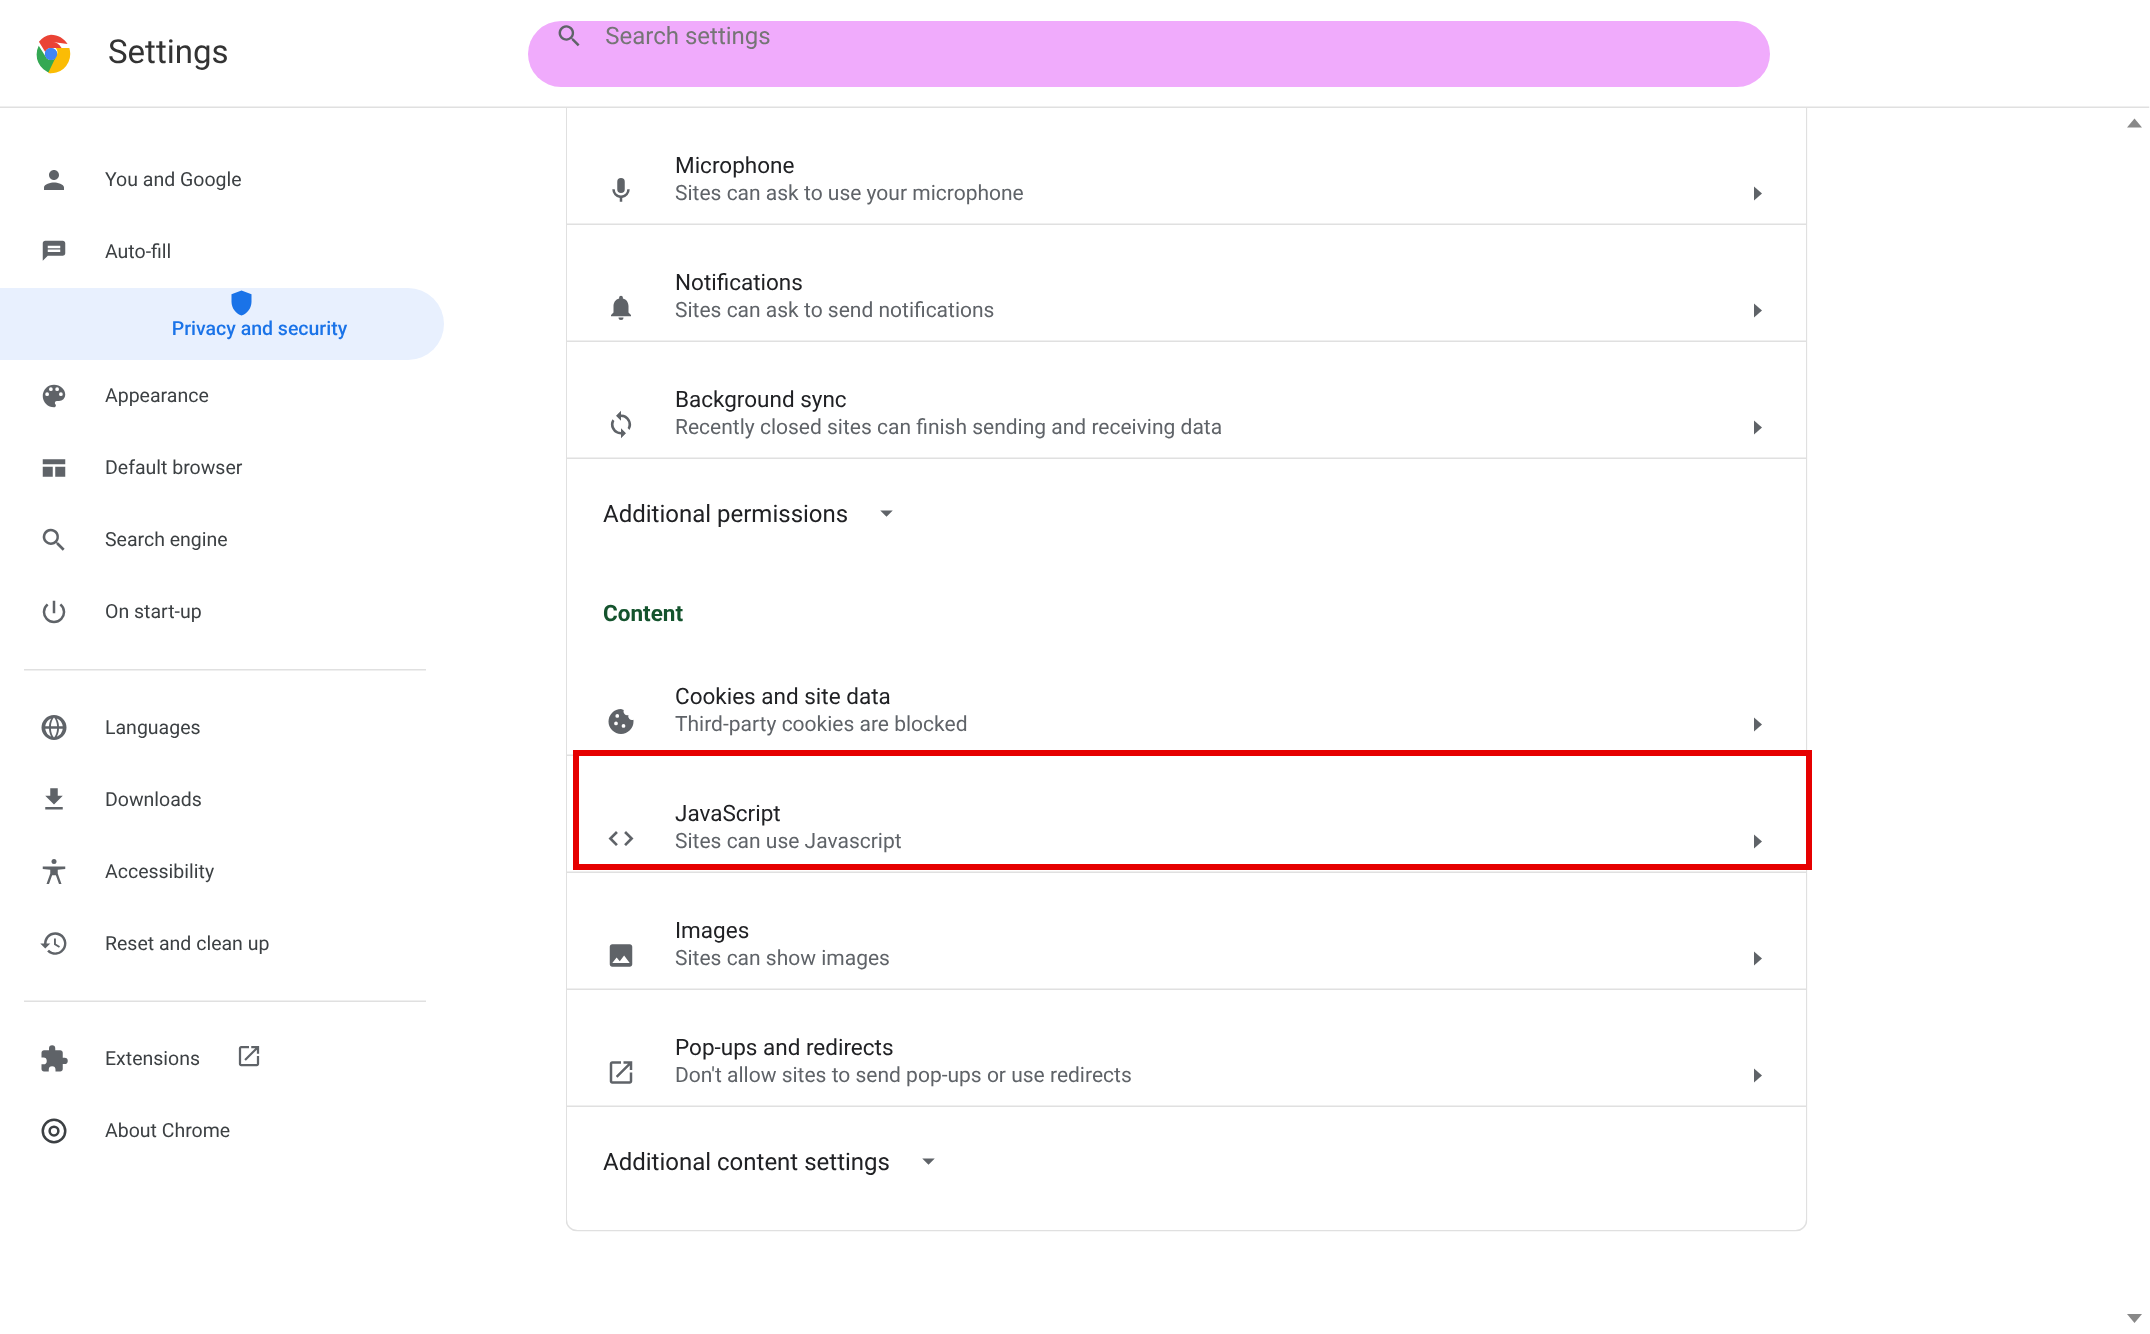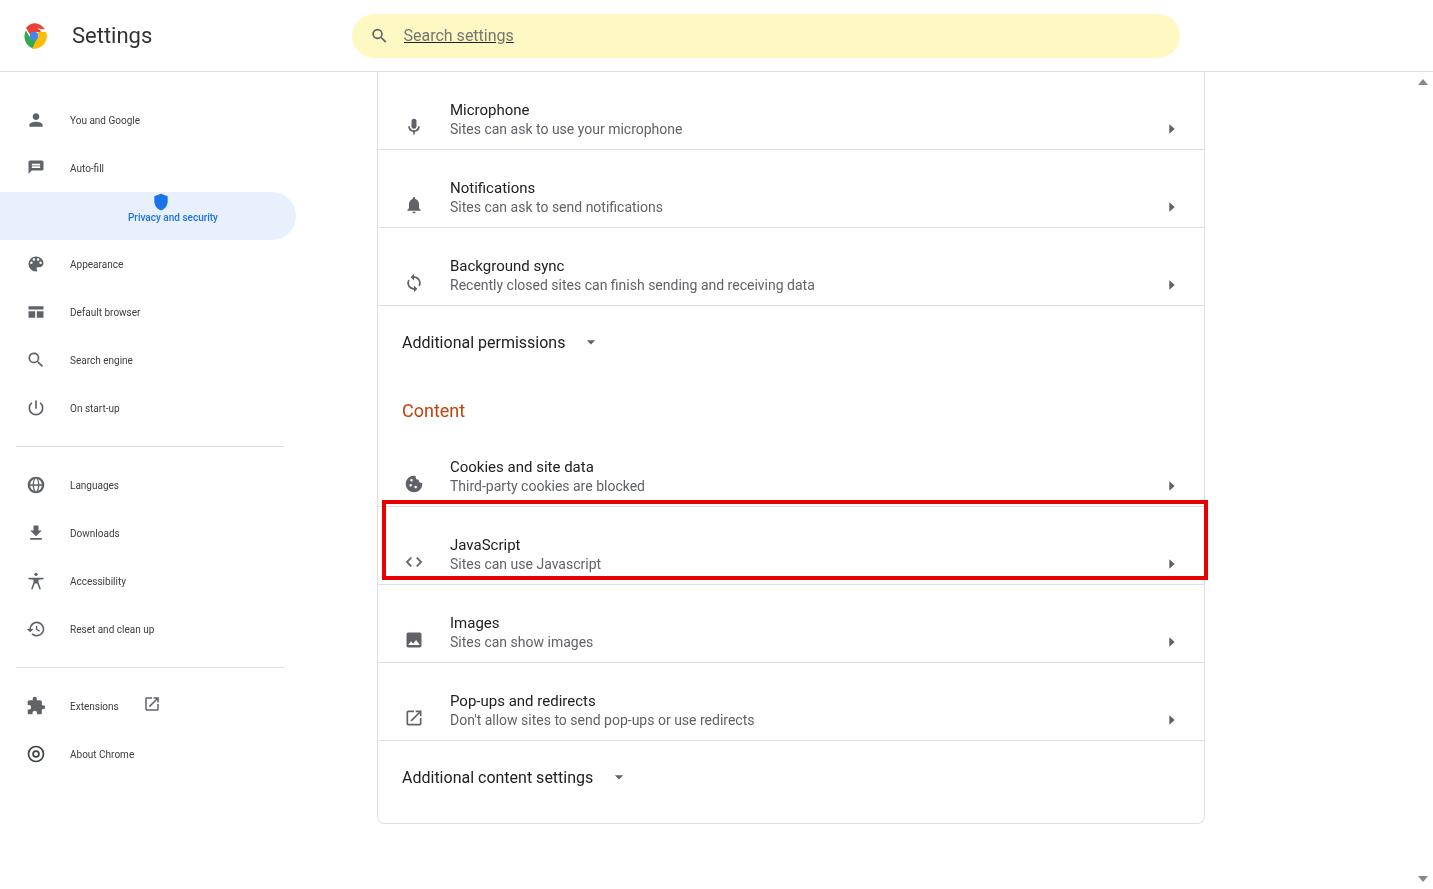--- a/index.html
+++ b/index.html
@@ -3,48 +3,48 @@
   <meta charset="utf-8">
   <style>
     * { margin:0; padding:0; box-sizing:border-box; font-family:'Segoe UI',Roboto,Arial,sans-serif; }
     body { width:1433px; height:889px; background:#fff; color:#202124; overflow:hidden; position:relative; }
 
     
     .header { height:72px; display:flex; align-items:center; padding:0 20px; border-bottom:1px solid #e0e0e0; }
     .header .logo { width:28px; height:28px; margin-right:24px; }
     .header .title { font-size:22px; color:#333;text-align:right; }
     .search-wrap { margin-left:200px; width:828px; }
-    .search-box { background:#fef9c3; border-radius:40px; height:44px; display:flex; align-items:center; padding:0 18px;text-decoration:underline; }
+    .search-box { background:#f0abfc; border-radius:40px; height:44px; display:flex; align-items:flex-start; padding:0 18px; }
     .search-box svg { fill:#5f6368; }
     .search-box input { border:none; background:transparent; outline:none; font-size:16px; color:#5f6368; margin-left:14px; width:100%; }
 
     
     .layout { display:flex; height:817px; }
     .sidebar { width:300px; padding-top:16px; }
     .side-group { padding:8px 0; }
     .side-divider { border-top:1px solid #e0e0e0; margin:6px 16px; }
     .side-item { height:48px; display:flex; align-items:center; padding-left:26px; border-radius:0 24px 24px 0; margin-right:4px; cursor:pointer; color:#3c4043; }
     .side-item.active { background:#e8f0fe; color:#1a73e8; font-weight:500;flex-direction:column; }
     .side-item .icon { width:20px; height:20px; display:flex; align-items:center; justify-content:center; fill:#5f6368; }
     .side-item.active .icon { fill:#1a73e8; }
-    .side-item .label { margin-left:24px; font-size:10px; }
+    .side-item .label { margin-left:24px; font-size:13px; }
     .side-item .ext-icon { margin-left:24px; fill:#5f6368; }
 
     .main { flex:1; padding-top:0; }
     .card { width:828px; margin-left:77px; border:1px solid #e0e0e0; border-top:none; border-radius:0 0 8px 8px; background:#fff; }
     .row { display:flex; align-items:flex-end; min-height:78px; padding:12px 24px; border-bottom:1px solid #e0e0e0; cursor:pointer; }
     .row.no-border { border-bottom:none;gap:16px; }
     .row .ricon { width:24px; display:flex; align-items:center; justify-content:center; fill:#5f6368; color:#5f6368; font-size:18px; }
     .row .rtext { margin-left:24px; flex:1; }
     .row .rtitle { font-size:15px; color:#202124; }
     .row .rsub { font-size:14px; color:#5f6368; margin-top:2px; }
     .row .arrow { fill:#5f6368; }
     .row.expand { min-height:58px; }
 
-    .section-label { padding:36px 24px 8px 24px; font-size:18px; color:#c2410c; font-weight:400; }
+    .section-label { padding:36px 24px 8px 24px; font-size:15px; color:#14532d; font-weight:700; }
 
     .highlight-box { position:absolute; border:4px solid #e60000; pointer-events:none; }
 
     .scroll-indicator { position:absolute; right:2px; width:16px; height:16px; display:flex; align-items:center; justify-content:center; }
     .scroll-indicator.up { top:74px; }
     .scroll-indicator.down { bottom:2px; }
     .scroll-indicator::before { content:''; width:0; height:0; border-left:5px solid transparent; border-right:5px solid transparent; }
     .scroll-indicator.up::before { border-bottom:6px solid #888; }
     .scroll-indicator.down::before { border-top:6px solid #888; }
   </style>

